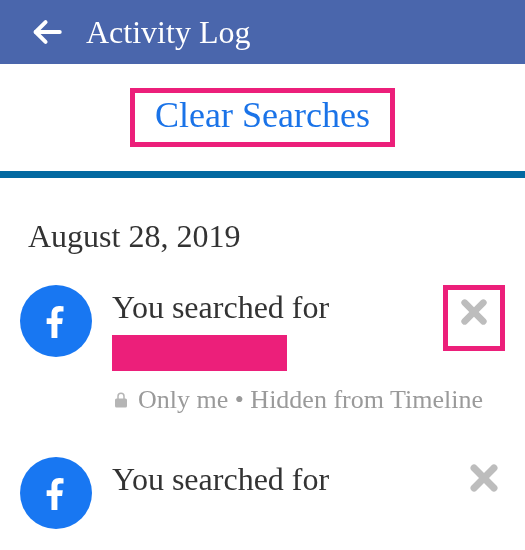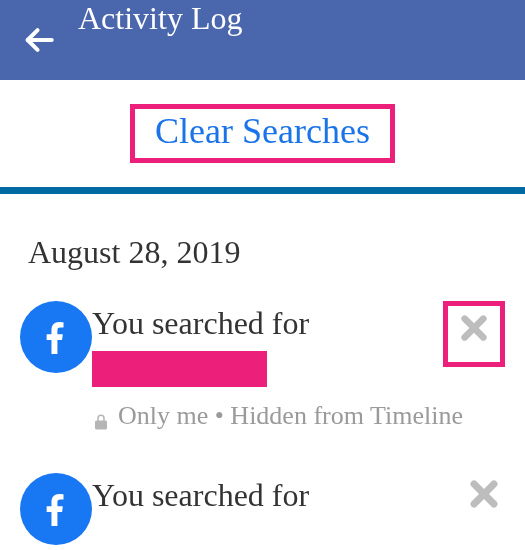--- a/index.html
+++ b/index.html
@@ -2,59 +2,59 @@
 <html><head>
   <meta charset="utf-8">
   <style>
     * { margin:0; padding:0; box-sizing:border-box; }
     body {
       width:525px; height:550px;
       font-family:"Comic Sans MS","Segoe Script","Bradley Hand",cursive;
       background:#fff; overflow:hidden; color:#333;
     }
     .header {
-      background:#4a66ac; height:80px;
-      display:flex; padding:0 22px; gap:22px;
+      background:#4a66ac; height:64px;
+      display:flex; align-items:center; padding:0 30px; gap:22px;
     }
     .back-arrow { color:#fff; cursor:pointer; display:flex; align-items:center; }
     .back-arrow svg { width:34px; height:34px; }
     .header-title { color:#fff; font-size:32px; font-weight:400; }
 
     .clear-row {
       padding:24px 0; display:flex; justify-content:center;
       border-bottom:7px solid #0369a1;
     }
     .clear-link {
       border:5px solid #ec1f7a; padding:3px 20px 6px;
       color:#1a73e8; font-size:36px; cursor:pointer; line-height:1.1;
     }
 
     .date-label {
       font-size:32px; padding:40px 28px 30px;
     }
 
     .item {
-      display:flex; align-items:flex-start; padding:0 20px 24px; 
+      display:flex; align-items:flex-start; padding:0 20px 24px; gap:20px;
       position:relative;
     }
     .avatar {
       width:72px; height:72px; border-radius:50%;
       background:#1877f2; flex-shrink:0;
       display:flex; align-items:center; justify-content:center;
     }
     .avatar svg { width:34px; height:34px; fill:#fff; }
     .item-main { flex:1; padding-top:2px; min-width:0; }
     .item-text { font-size:32px; line-height:1.25; }
     .redacted {
       display:inline-block; width:175px; height:36px;
       background:#ec1f7a; vertical-align:middle; margin-top:8px;
     }
     .privacy {
       margin-top:14px; color:#9a9a9a; font-size:26px;
-      display:flex; align-items:flex-end; gap:8px; white-space:nowrap;
+      display:flex; align-items:center; gap:8px; white-space:nowrap;
     }
     .lock-icon svg { width:18px; height:18px; fill:#b5b5b5; display:block; }
 
     .item-x {
       color:#bdbdbd; cursor:pointer; padding:4px;
       display:flex; align-items:center; justify-content:center;
     }
     .item-x svg { width:34px; height:34px; stroke:#bdbdbd; stroke-width:5; stroke-linecap:round; }
     .item-x.hl { border:5px solid #ec1f7a; padding:6px 10px 18px; }
     .item-x.hl svg { width:32px; height:32px; }

